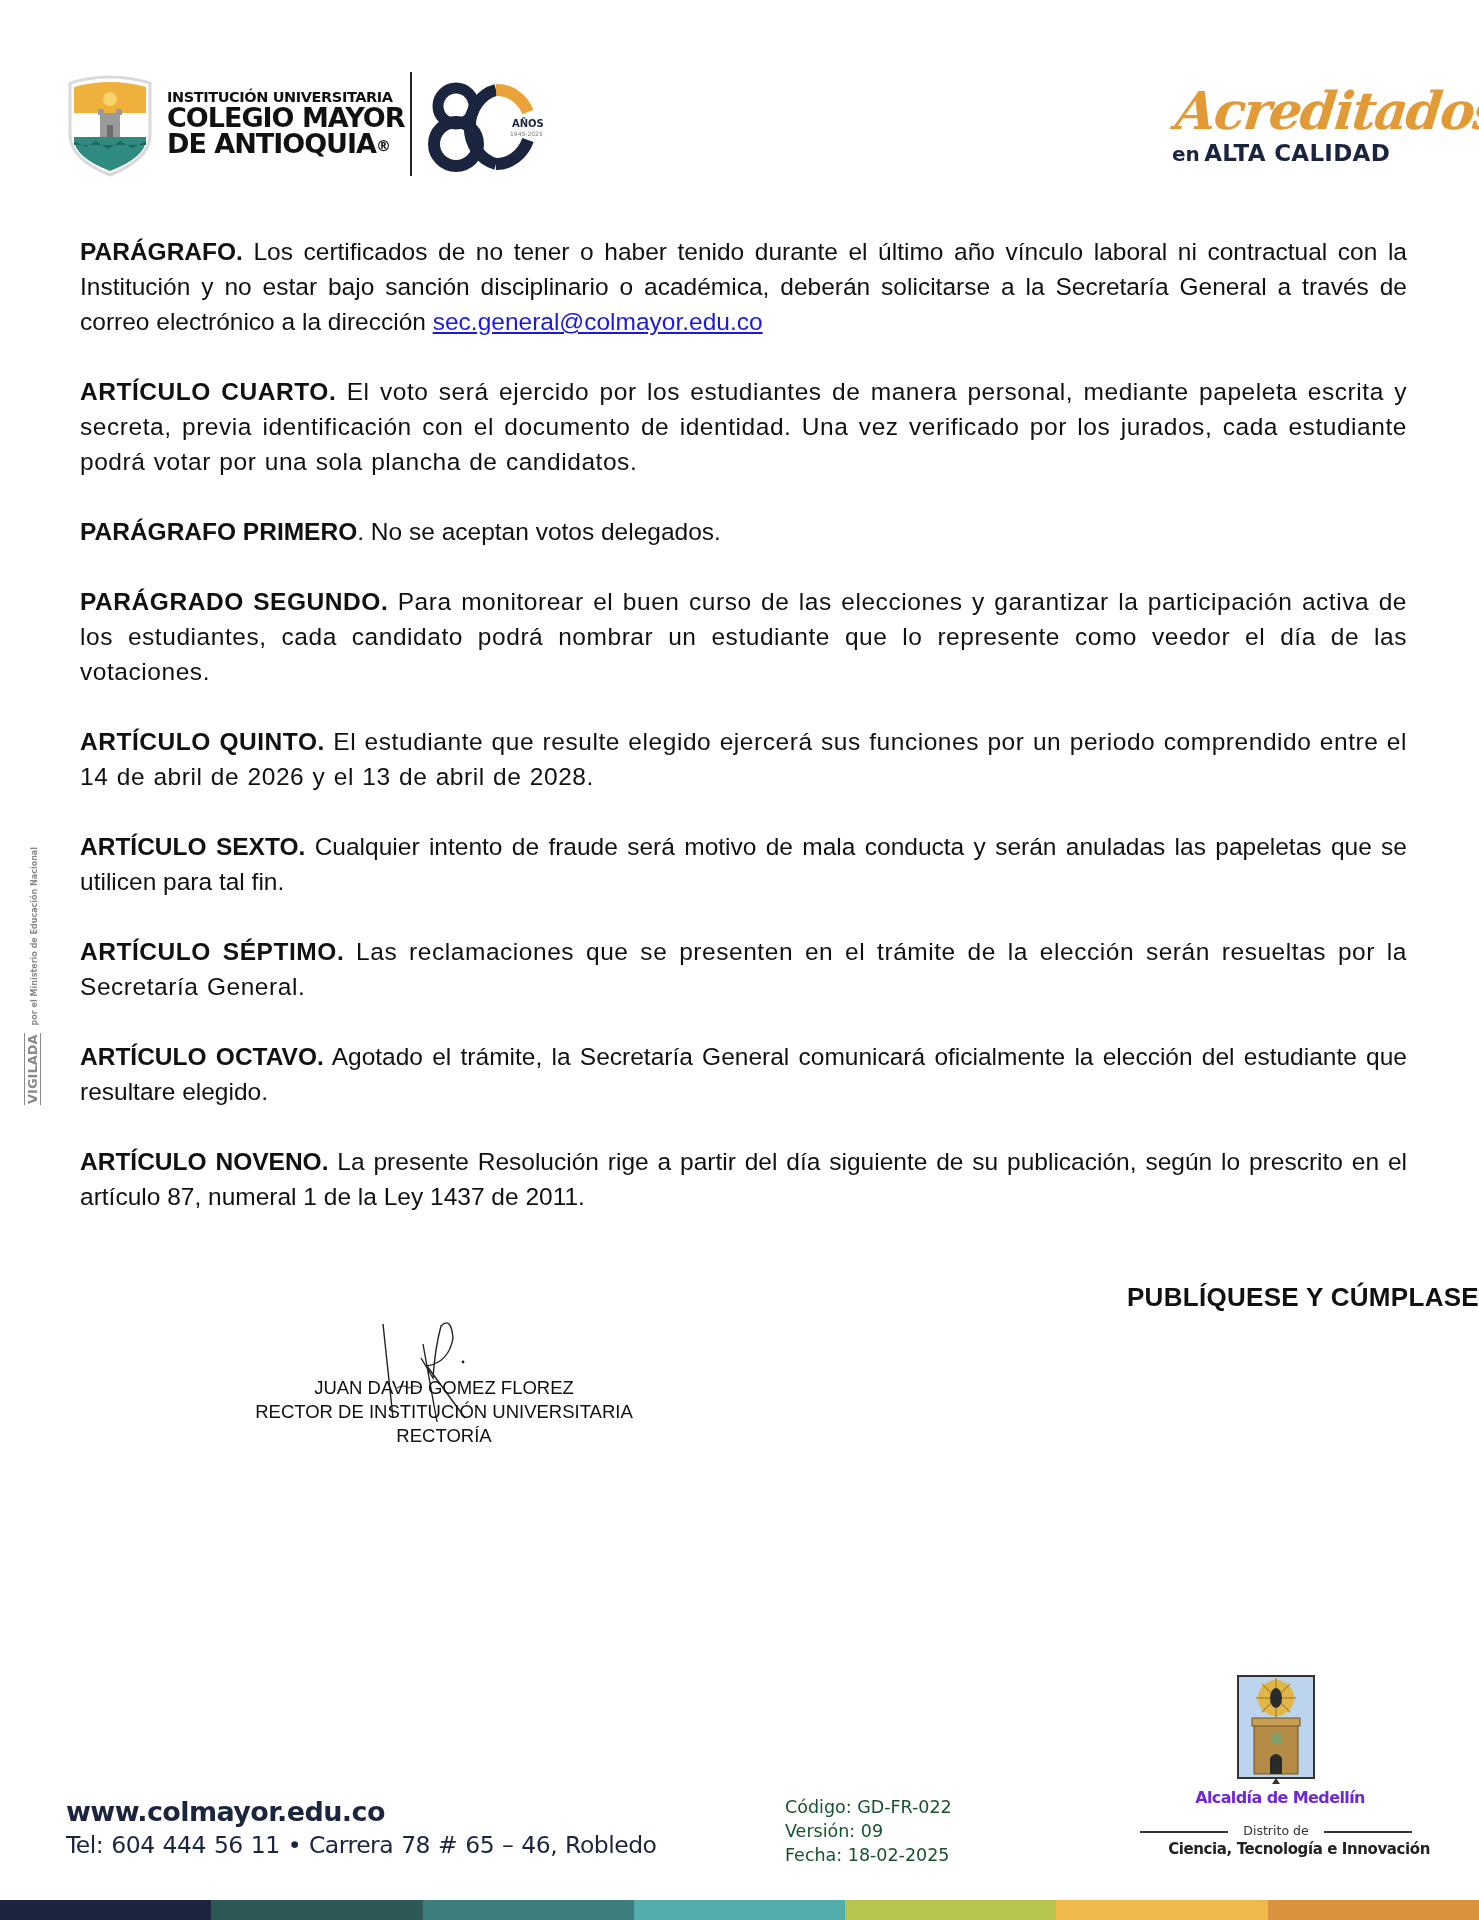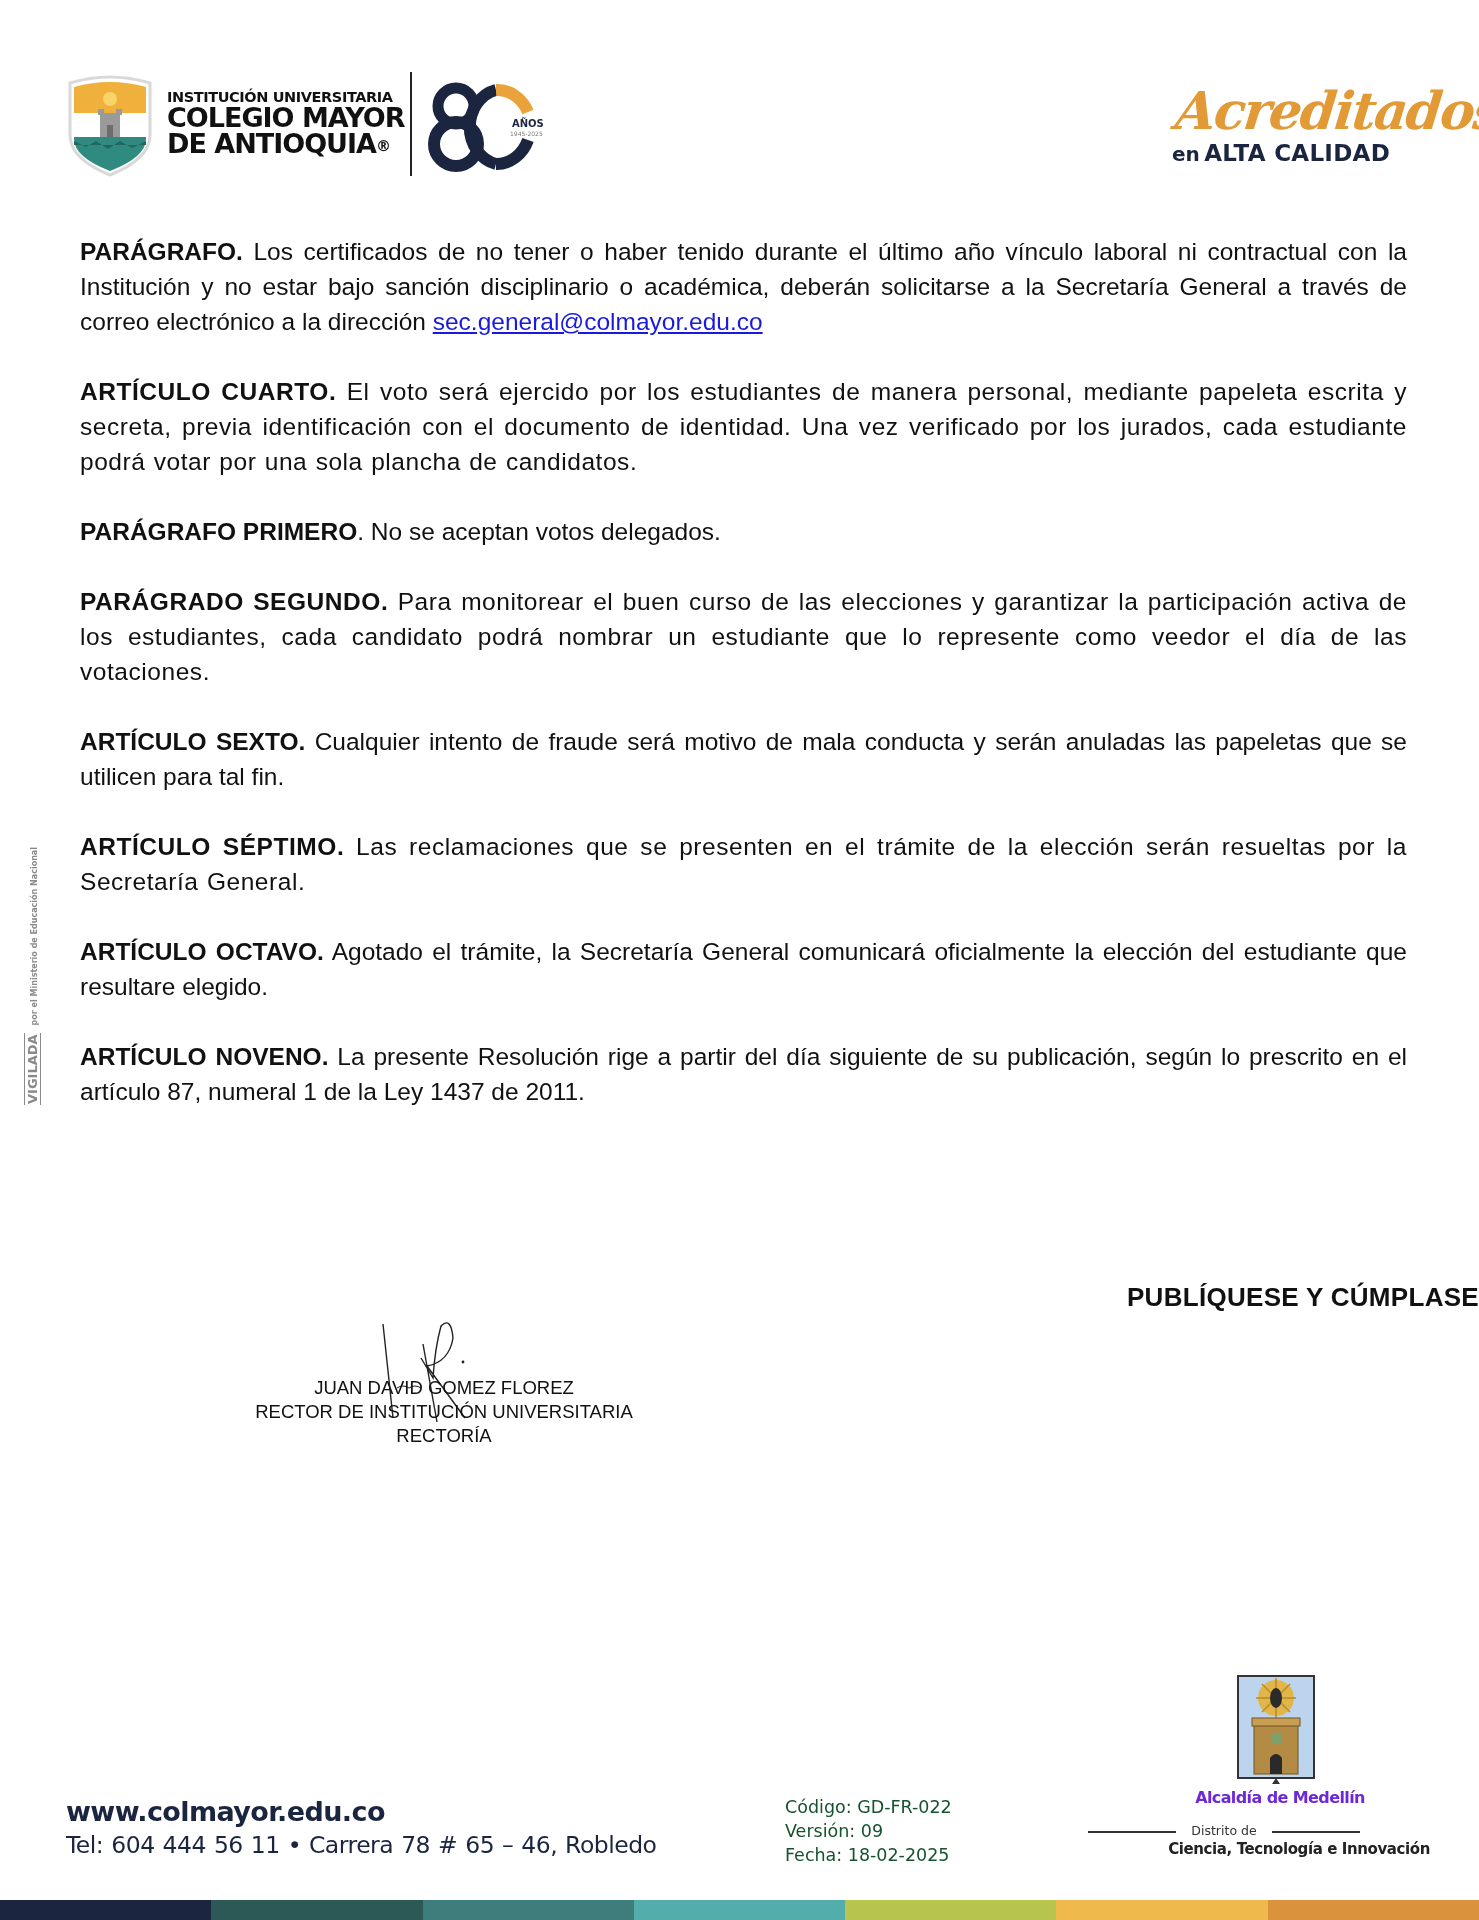--- a/index.html
+++ b/index.html
@@ -50,21 +50,21 @@
   #signature { left: 375px; top: 1318px; width: 120px; height: 110px; }
   #sign-block { left: 224px; top: 1376px; width: 440px; text-align: center; font-size: 18.5px; line-height: 24px; color: #111; }
 
   
   #footer-url { left: 66px; top: 1796px; font-family: "DejaVu Sans", sans-serif; font-weight: bold; font-size: 27px; color: #1b2540; letter-spacing: -0.6px; }
   #footer-tel { left: 66px; top: 1831px; font-family: "DejaVu Sans", sans-serif; font-size: 23.5px; color: #1b2540; letter-spacing: -0.5px; word-spacing: 1px; }
   #footer-code { left: 785px; top: 1795px; font-family: "DejaVu Sans", sans-serif; font-size: 17.5px; line-height: 24px; color: #14532d; }
 
   #alcaldia-crest { left: 1236px; top: 1674px; width: 80px; height: 112px; }
   #alcaldia-name { left: 1130px; top: 1788px; width: 300px; text-align: center; font-family: "DejaVu Sans", sans-serif; font-weight: bold; font-size: 16px; color: #6d28d9; letter-spacing: -0.6px; }
-  #alcaldia-distrito { left: 1088px; top: 1824px; width: 272px; height: 14px; }
+  #alcaldia-distrito { left: 1140px; top: 1824px; width: 272px; height: 14px; }
   #alcaldia-distrito .rule { position:absolute; top: 7px; height: 1.5px; background: #333; width: 88px; }
   #alcaldia-distrito .rule.left { left: 0; } #alcaldia-distrito .rule.right { right: 0; }
   #alcaldia-distrito .txt { position:absolute; left:0; width:100%; text-align:center; top:-1px; font-size: 12.5px; color:#333; font-family: "DejaVu Sans", sans-serif; }
   #alcaldia-ctei { left: 1130px; top: 1840px; width: 300px; text-align: right; font-family: "DejaVu Sans", sans-serif; font-weight: bold; font-size: 15px; color: #222; letter-spacing: -0.4px; }
 
   #color-bar { left: 0; top: 1900px; width: 1479px; height: 20px; display: flex; }
   #color-bar div { flex: 1; height: 100%; }
 </style>
 </head>
 <body>
@@ -106,20 +106,21 @@
 
 <div id="vigilada" class="abs">
   <span class="big">VIGILADA</span><span class="small">por el Ministerio de Educación Nacional</span>
 </div>
 
 <div id="body-text" class="abs">
   <p><b>PARÁGRAFO.</b><span> Los certificados de no tener o haber tenido durante el último año vínculo laboral ni contractual con la Institución y no estar bajo sanción disciplinario o académica, deberán solicitarse a la Secretaría General a través de correo electrónico a la dirección </span><a href="#">sec.general@colmayor.edu.co</a></p>
   <p class="spaced"><b>ARTÍCULO CUARTO.</b><span> El voto será ejercido por los estudiantes de manera personal, mediante papeleta escrita y secreta, previa identificación con el documento de identidad. Una vez verificado por los jurados, cada estudiante podrá votar por una sola plancha de candidatos.</span></p>
   <p><b>PARÁGRAFO PRIMERO</b><span>. No se aceptan votos delegados.</span></p>
   <p class="spaced"><b>PARÁGRADO SEGUNDO.</b><span> Para monitorear el buen curso de las elecciones y garantizar la participación activa de los estudiantes, cada candidato podrá nombrar un estudiante que lo represente como veedor el día de las votaciones.</span></p>
+  <p class="spaced"><b>ARTÍCULO QUINTO.</b><span> El estudiante que resulte elegido ejercerá sus funciones por un periodo comprendido entre el 14 de abril de 2026 y el 13 de abril de 2028.</span></p>
   <p><b>ARTÍCULO SEXTO.</b><span> Cualquier intento de fraude será motivo de mala conducta y serán anuladas las papeletas que se utilicen para tal fin.</span></p>
   <p class="spaced"><b>ARTÍCULO SÉPTIMO.</b><span> Las reclamaciones que se presenten en el trámite de la elección serán resueltas por la Secretaría General.</span></p>
   <p><b>ARTÍCULO OCTAVO.</b><span>  Agotado el trámite, la Secretaría General comunicará oficialmente la elección del estudiante que resultare elegido.</span></p>
   <p><b>ARTÍCULO NOVENO.</b><span> La presente Resolución rige a partir del día siguiente de su publicación, según lo prescrito en el artículo 87, numeral 1 de la Ley 1437 de 2011.</span></p>
 </div>
 
 <div id="publiquese" class="abs"><span>PUBLÍQUESE Y CÚMPLASE</span></div>
 
 <svg id="signature" class="abs" viewBox="0 0 120 110">
   <path d="M8 6 L18 100" fill="none" stroke="#222" stroke-width="1.4"></path>

